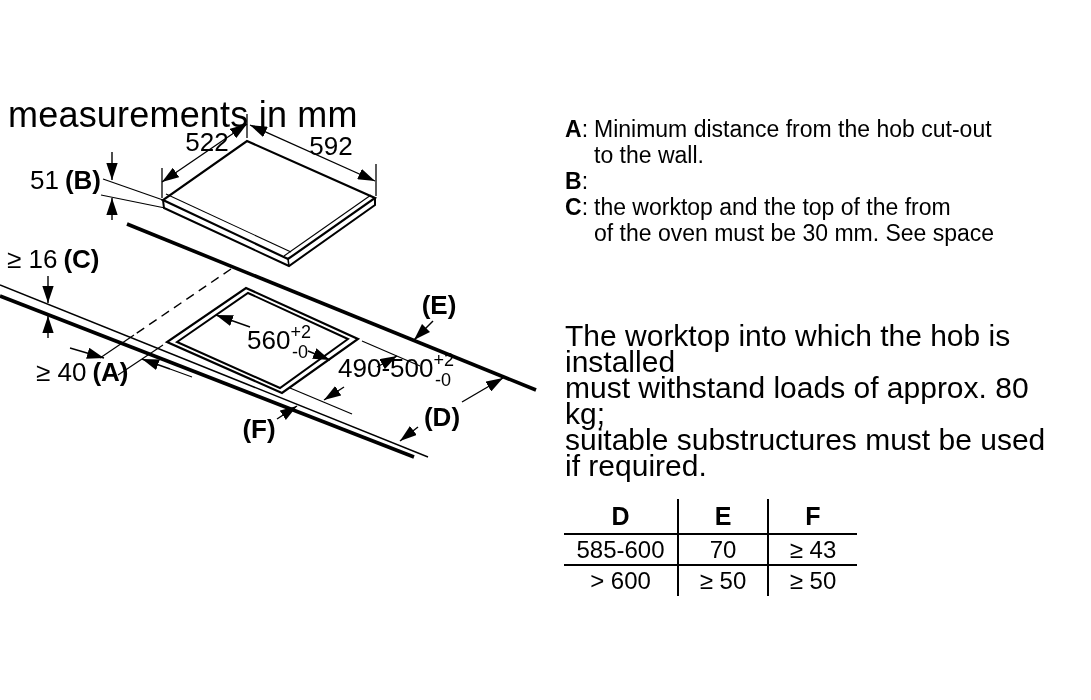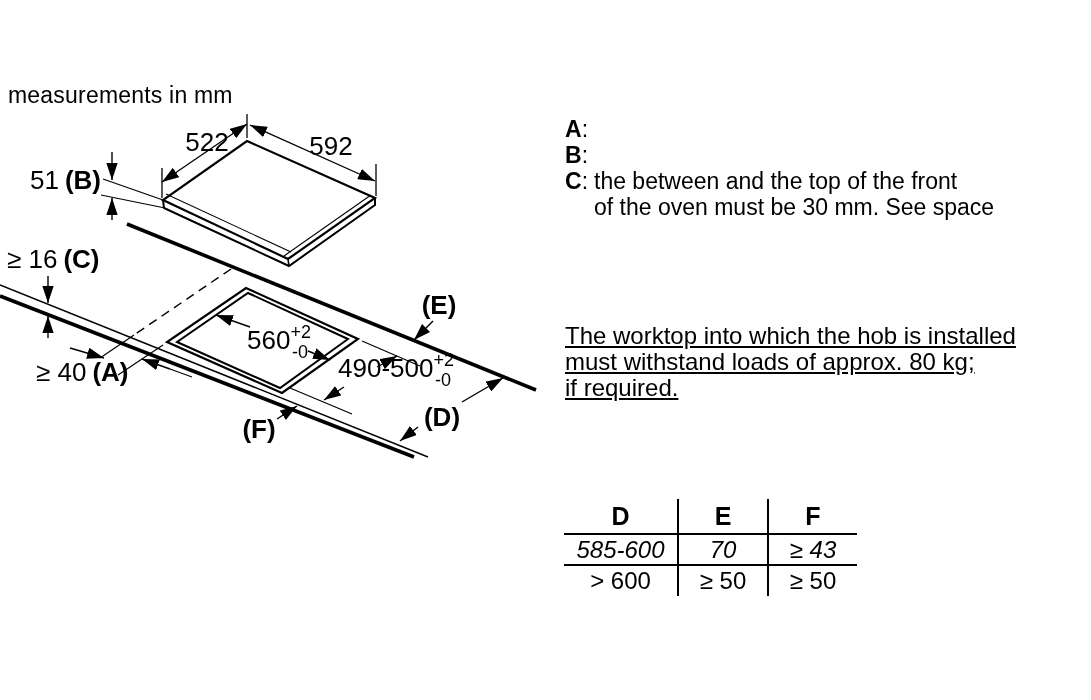--- a/index.html
+++ b/index.html
@@ -5,56 +5,56 @@
   * { margin:0; padding:0; box-sizing:border-box; }
   html,body { width:1091px; height:700px; }
   body {
     position:relative;
     background:#ffffff;
     color:#000000;
     font-family:"Liberation Sans", sans-serif;
     overflow:hidden;
   }
   .diagram-heading {
-    position:absolute; left:8px; top:82px;
-    font-size:23px; letter-spacing:0.2px;
+    position:absolute; left:8px; top:94px;
+    font-size:36px; letter-spacing:0.2px;
   }
   svg.diagram { position:absolute; left:0; top:0; }
   svg text {
     font-family:"Liberation Sans", sans-serif;
     font-size:26px; fill:#000;
   }
   svg .b { font-weight:bold; }
   svg .tol { font-size:18px; }
   .notes {
     position:absolute; left:565px; top:116px;
     font-size:23px; line-height:26px; width:500px;
   }
   .def { display:flex; }
   .def-key { flex:0 0 29px; }
   .def-key .k { font-weight:bold; }
   .para {
     position:absolute; left:565px; top:323px;
-    font-size:24px; line-height:26px; width:500px;text-decoration:underline;
+    font-size:30px; line-height:26px; width:500px;
   }
   table.spec {
     position:absolute; left:564px; top:499px;
     border-collapse:collapse;
   }
   table.spec th, table.spec td {
     text-align:center; vertical-align:middle;
     font-size:24px; padding:0;
   }
   table.spec th { font-size:25px; font-weight:bold; height:35px; }
   table.spec td { height:31px; }
   table.spec .c1 { width:114px; }
   table.spec .c2 { width:90px;  border-left:2px solid #000; }
   table.spec .c3 { width:89px;  border-left:2px solid #000; }
   table.spec tr.hdr th { border-bottom:2px solid #000; }
-  table.spec tr.r1 td { border-bottom:2px solid #000;font-style:italic; }
+  table.spec tr.r1 td { border-bottom:2px solid #000; }
 </style>
 </head>
 <body>
 
 <div class="diagram-heading">measurements in mm</div>
 
 <svg class="diagram" width="560" height="700" viewBox="0 0 560 700">
   <defs>
     <marker id="ah" viewBox="0 0 12 8" refX="12" refY="4" markerWidth="17" markerHeight="11.4" orient="auto" markerUnits="userSpaceOnUse">
       <path d="M0 0 L12 4 L0 8 Z" fill="#000"></path>
@@ -150,36 +150,41 @@
 
   <g>
     <line x1="277" y1="419" x2="297" y2="406" stroke="#000" stroke-width="1.4" marker-end="url(#ah)"></line>
     <text class="b" x="259" y="438" text-anchor="middle">(F)</text>
   </g>
 </svg>
 
 <div class="notes">
   <div class="def">
     <div class="def-key"><span class="k">A</span><span>:</span></div>
+    <div class="def-lines">
+      <div>Minimum distance from the hob cut-out</div>
+      <div>to the wall.</div>
+    </div>
   </div>
   <div class="def">
     <div class="def-key"><span class="k">B</span><span>:</span></div>
   </div>
   <div class="def">
     <div class="def-key"><span class="k">C</span><span>:</span></div>
     <div class="def-lines">
-      <div>the between and the top of the front</div>
+      <div>the worktop and the top of the from</div>
       <div>of the oven must be 30 mm. See space</div>
     </div>
   </div>
 </div>
 
 <div class="para">
   <div>The worktop into which the hob is installed</div>
   <div>must withstand loads of approx. 80 kg;</div>
+  <div>suitable substructures must be used</div>
   <div>if required.</div>
 </div>
 
 <table class="spec">
   <tbody>
       <tr class="hdr">
     <th class="c1">D</th>
     <th class="c2">E</th>
     <th class="c3">F</th>
   </tr>

